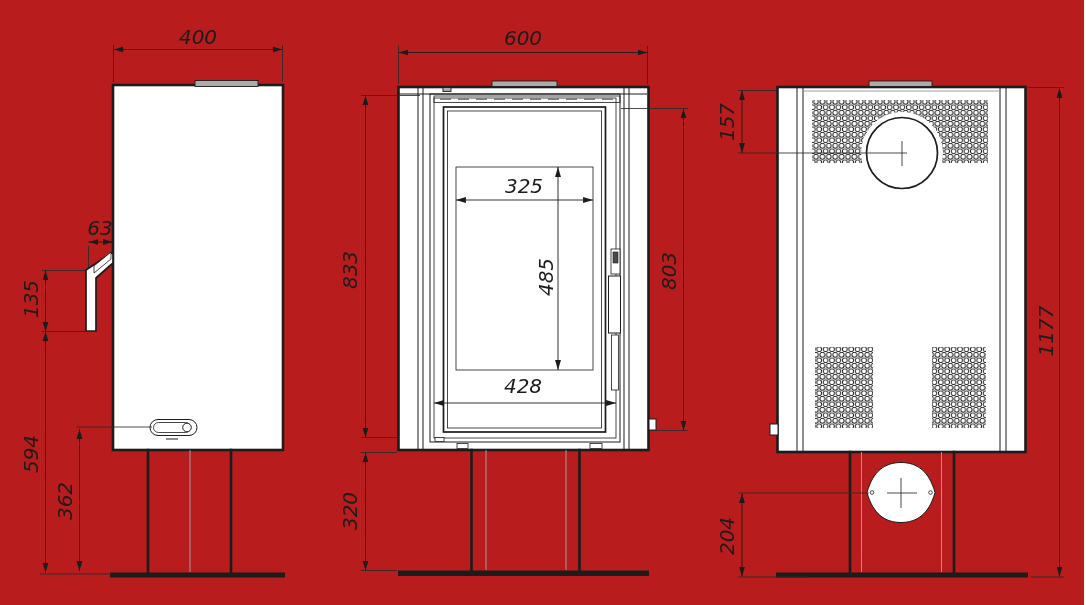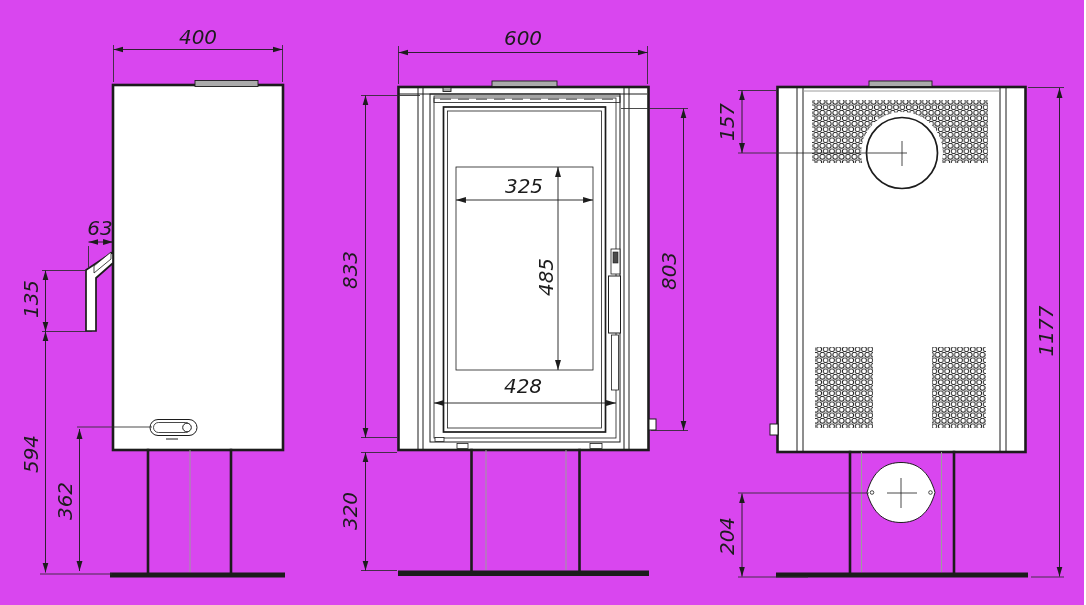--- a/index.html
+++ b/index.html
@@ -1,16 +1,16 @@
 <!DOCTYPE html>
 <html><head>
 <meta charset="utf-8">
 <style>
   html,body{margin:0;padding:0;background:#ffffff;}
-  .stage{width:1084px;height:605px;position:relative;background:#d946ef;overflow:hidden;
+  .stage{width:1084px;height:605px;position:relative;background:#b91c1c;overflow:hidden;
          font-family:"DejaVu Sans", sans-serif;}
   svg{display:block;}
   .thick{stroke:#1c1c1c;stroke-width:2.6;fill:none;stroke-linecap:square;}
   .med{stroke:#1c1c1c;stroke-width:1.7;fill:none;}
   .thin{stroke:#1c1c1c;stroke-width:1;fill:none;}
   .hair{stroke:#1c1c1c;stroke-width:0.8;fill:none;}
   .dimline{stroke:#1c1c1c;stroke-width:0.9;fill:none;}
   .extline{stroke:#2a2a2a;stroke-width:0.85;fill:none;}
   .lightline{stroke:#9c9c9c;stroke-width:1;fill:none;}
   .grayfill{fill:#ababab;stroke:#1c1c1c;stroke-width:0.9;}

